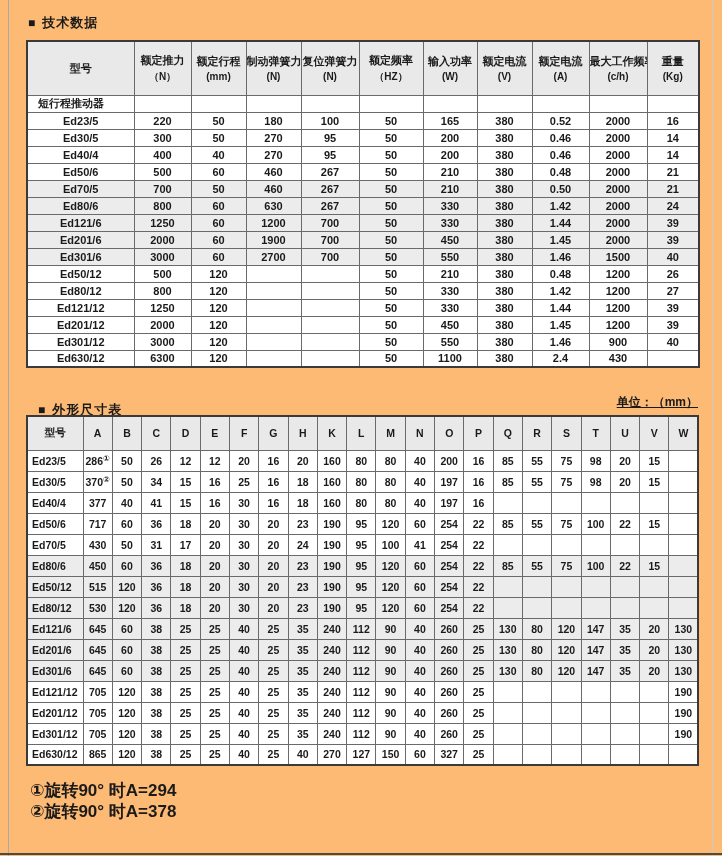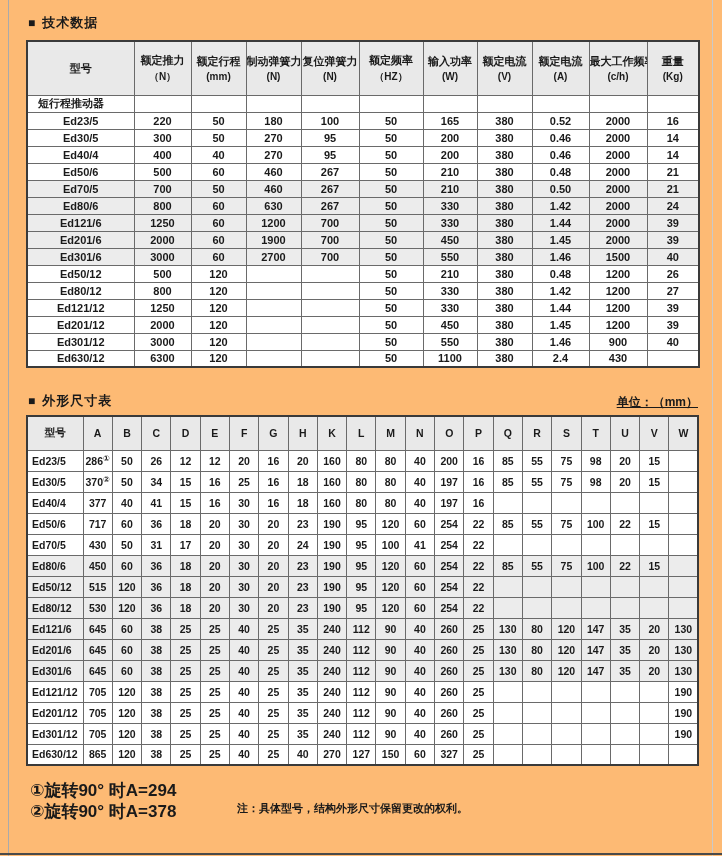--- a/index.html
+++ b/index.html
@@ -22,21 +22,21 @@
   .sec-title {
     position: absolute;
     left: 28px;
     font-size: 13px;
     font-weight: bold;
     letter-spacing: 1px;
     white-space: nowrap;
   }
   .sec-title .bullet { font-size: 12px; margin-right: 6px; }
   #tech-title { top: 14px; }
-  #dim-title  { top: 392px; }
+  #dim-title  { top: 401px; margin-left: 10px; }
   .unit-label {
     position: absolute;
     top: 394px;
     right: 24px;
     font-size: 12px;
     font-weight: bold;
     white-space: nowrap;
     text-decoration: underline;
   }
 
@@ -789,14 +789,13 @@
           <td></td>
           <td></td>
         </tr>
       </tbody>
   </table>
 
   <div class="footnotes">
     <div>①旋转90°  时A=294</div>
     <div>②旋转90°  时A=378</div>
   </div>
-  <div class="doc-note">注：具体型号，结构外形尺寸保留更改的权利。</div>
 </div>
 
 </body></html>

